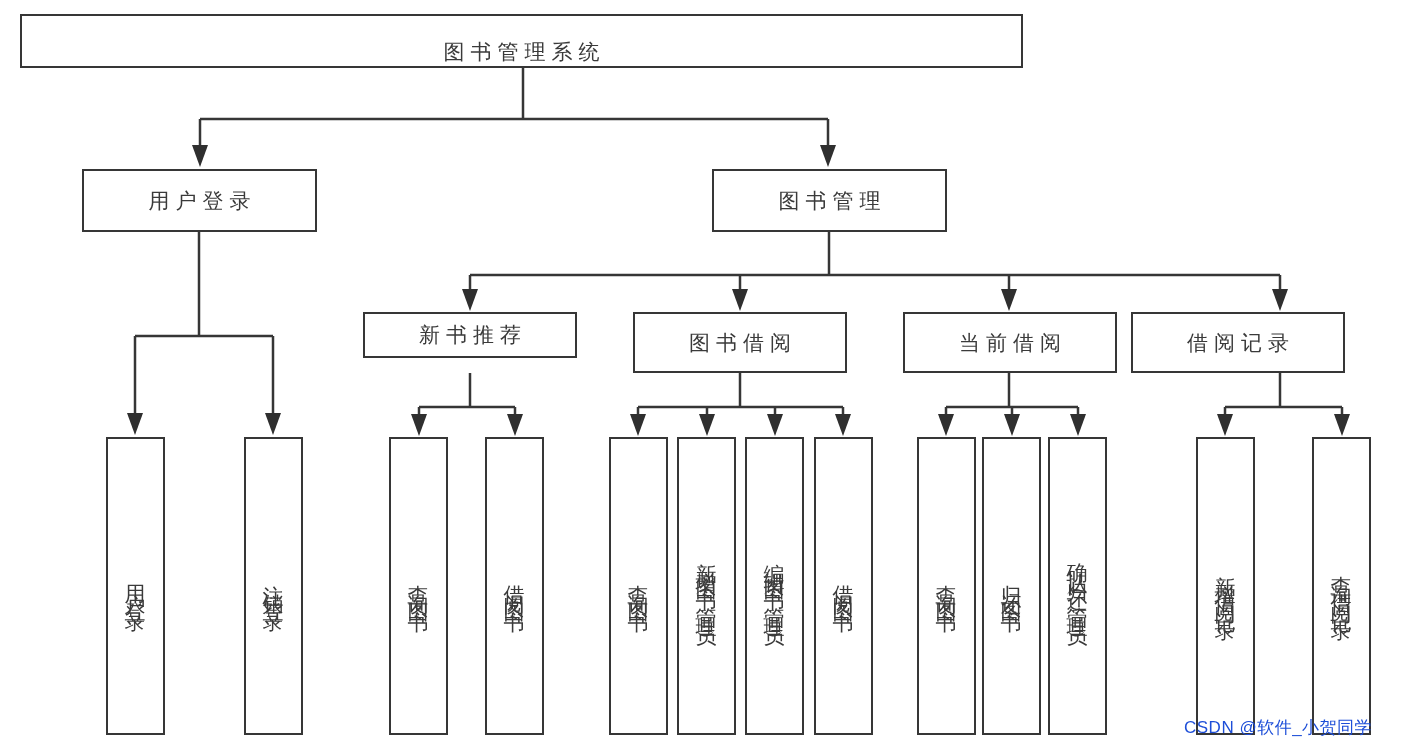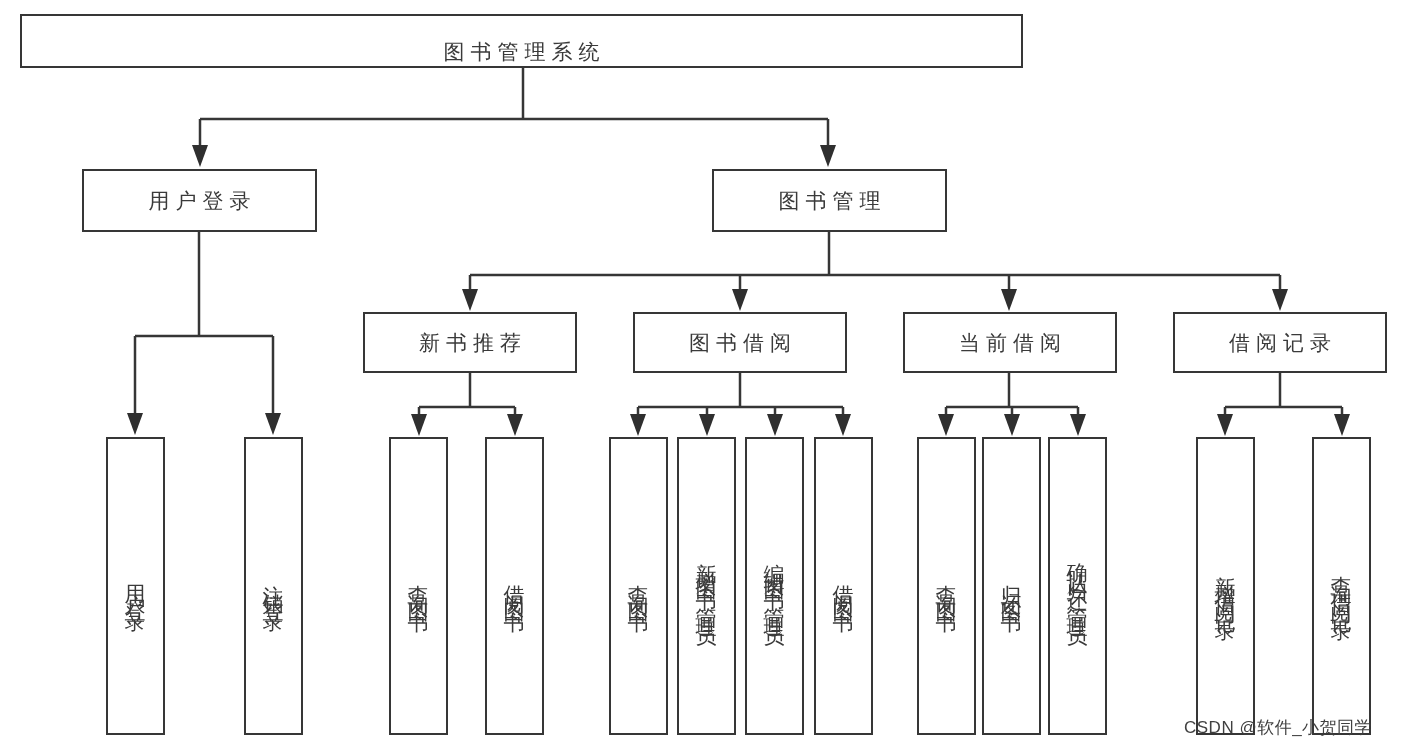--- a/index.html
+++ b/index.html
@@ -14,21 +14,21 @@
     z-index:2;
   }
   .hlabel{font-size:21px;letter-spacing:6px;text-indent:6px;white-space:nowrap;}
   .leaf{z-index:2;}
   .vlabel{
     writing-mode:vertical-rl;text-orientation:mixed;
     font-size:21px;letter-spacing:9px;line-height:1;white-space:nowrap;
   }
   .watermark{
     position:absolute;left:1184px;top:716px;z-index:6;
-    font-size:17px;color:#404040;letter-spacing:0.5px;white-space:nowrap;
+    font-size:17px;color:#1d4ed8;letter-spacing:0.5px;white-space:nowrap;
   }
 </style>
 </head>
 <body>
 
 <div class="stage">
 
   <svg width="1405" height="747" viewBox="0 0 1405 747">
     <g stroke="#363636" stroke-width="2.5" fill="none">
 
@@ -99,30 +99,30 @@
     <span class="hlabel">图书管理系统</span>
   </div>
 
   <div class="box" style="left:82px;top:169px;width:235px;height:63px;">
     <span class="hlabel">用户登录</span>
   </div>
   <div class="box" style="left:712px;top:169px;width:235px;height:63px;justify-content:center;">
     <span class="hlabel">图书管理</span>
   </div>
 
-  <div class="box" style="left:363px;top:312px;width:214px;height:61px;">
+  <div class="box" style="left:363px;top:312px;width:214px;height:46px;">
     <span class="hlabel">新书推荐</span>
   </div>
   <div class="box" style="left:903px;top:312px;width:214px;height:61px;">
     <span class="hlabel">当前借阅</span>
   </div>
   <div class="box" style="left:633px;top:312px;width:214px;height:61px;">
     <span class="hlabel">图书借阅</span>
   </div>
-  <div class="box" style="left:1173px;top:312px;width:214px;height:61px;">
+  <div class="box" style="left:1131px;top:312px;width:214px;height:61px;">
     <span class="hlabel">借阅记录</span>
   </div>
 
   <div class="box leaf" style="left:106px;top:437px;width:59px;height:298px;">
     <span class="vlabel">用户登录</span>
   </div>
   <div class="box leaf" style="left:244px;top:437px;width:59px;height:298px;">
     <span class="vlabel">注销登录</span>
   </div>
 

